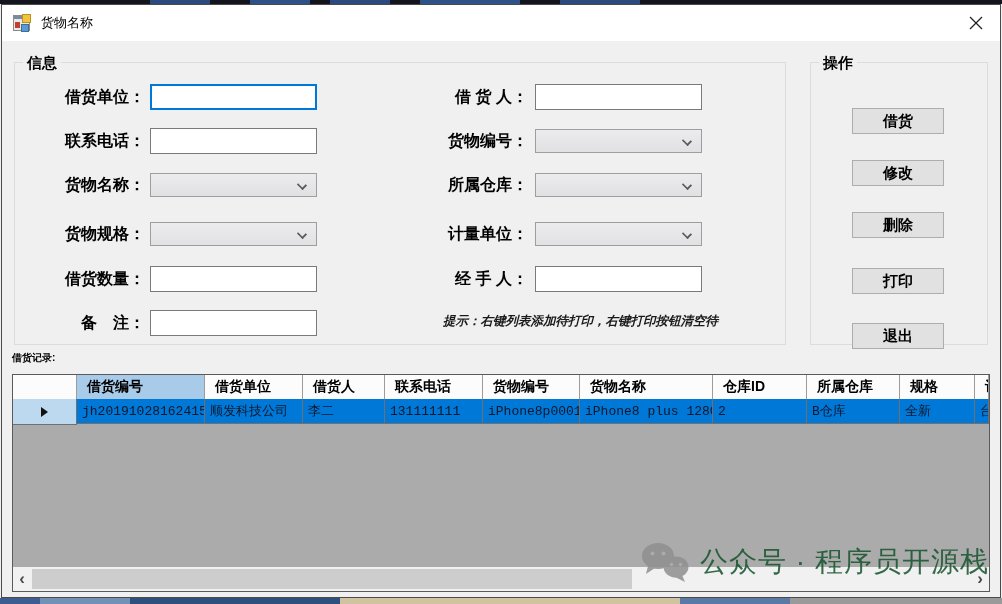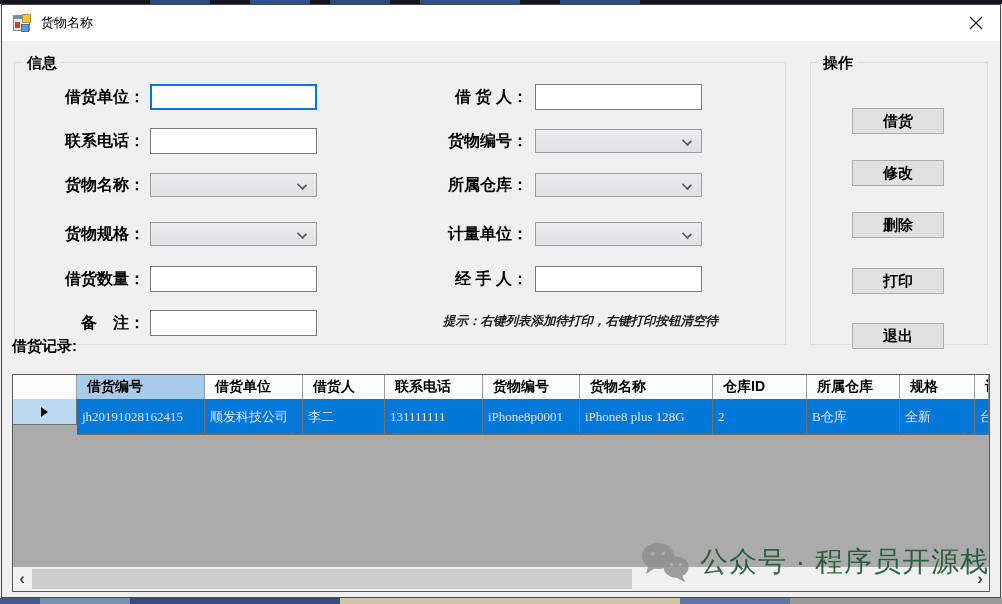--- a/index.html
+++ b/index.html
@@ -70,39 +70,39 @@
     font-size:12.5px; font-weight:bold; font-style:italic; color:#1a1a1a;
     white-space:nowrap;
   }
   .btn {
     position:absolute; left:852px; width:92px; height:26px;
     background:#e1e1e1; border:1px solid #adadad;
     font-size:15px; font-weight:bold; color:#000;
     display:flex; align-items:center; justify-content:center; cursor:pointer;margin-top:20px;
   }
   .records-label {
-    position:absolute; left:12px; top:337px; font-size:15px; font-weight:bold;
+    position:absolute; left:12px; top:351px; font-size:10px; font-weight:bold;
   }
   .grid {
     position:absolute; left:12px; top:374px; width:978px; height:218px;
     background:#ababab; border:1px solid #5a5a5a; overflow:hidden;
   }
   .grid-head { display:flex; height:24px; background:#fcfcfc; border-bottom:1px solid #6e6e6e; }
   .grid-head .hc {
     height:24px; border-right:1px solid #9c9c9c; background:#fcfcfc;
     font-size:14px; font-weight:bold; color:#000;
     display:flex; align-items:center; padding-left:10px; overflow:hidden; white-space:nowrap;
   }
   .grid-head .hc.corner { background:#fcfcfc; padding:0; }
   .grid-head .hc.hl { background:#a9cbea;text-align:center; }
   .grid-row { display:flex; height:26px; }
   .grid-row .dc {
-    height:36px; border-right:1px solid #707070; border-bottom:1px solid #707070;
-    background:#0078d7; color:#e5e5e5;
-    font-family:Liberation Serif, serif; font-size:13px;
+    height:25px; border-right:1px solid #707070; border-bottom:1px solid #707070;
+    background:#0078d7; color:#0f172a;
+    font-family:Liberation Mono, monospace; font-size:13px;
     display:flex; align-items:center; padding-left:5px; overflow:hidden; white-space:nowrap;
   }
   .grid-row .rowhdr {
     background:#bcd9f0; border-right:1px solid #707070; border-bottom:1px solid #707070;
     display:flex; align-items:center; justify-content:center;
   }
   .tri { width:0; height:0; border-left:7px solid #111; border-top:5px solid transparent; border-bottom:5px solid transparent; }
   .c0{width:64px;} .c1{width:128px;} .c2{width:98px;} .c3{width:82px;} .c4{width:98px;}
   .c5{width:97px;} .c6{width:133px;} .c7{width:94px;} .c8{width:93px;} .c9{width:75px;font-family:Liberation Serif, serif;}
   .c10{width:14px; border-right:none;}

